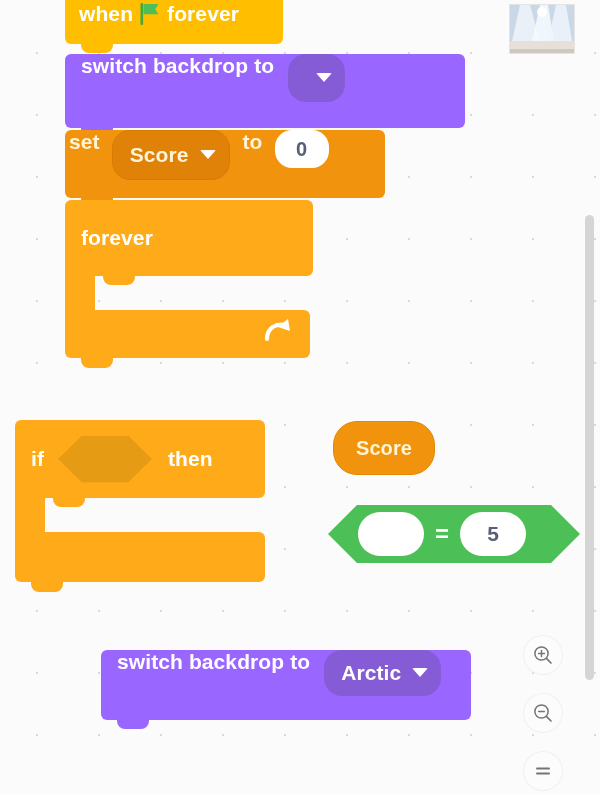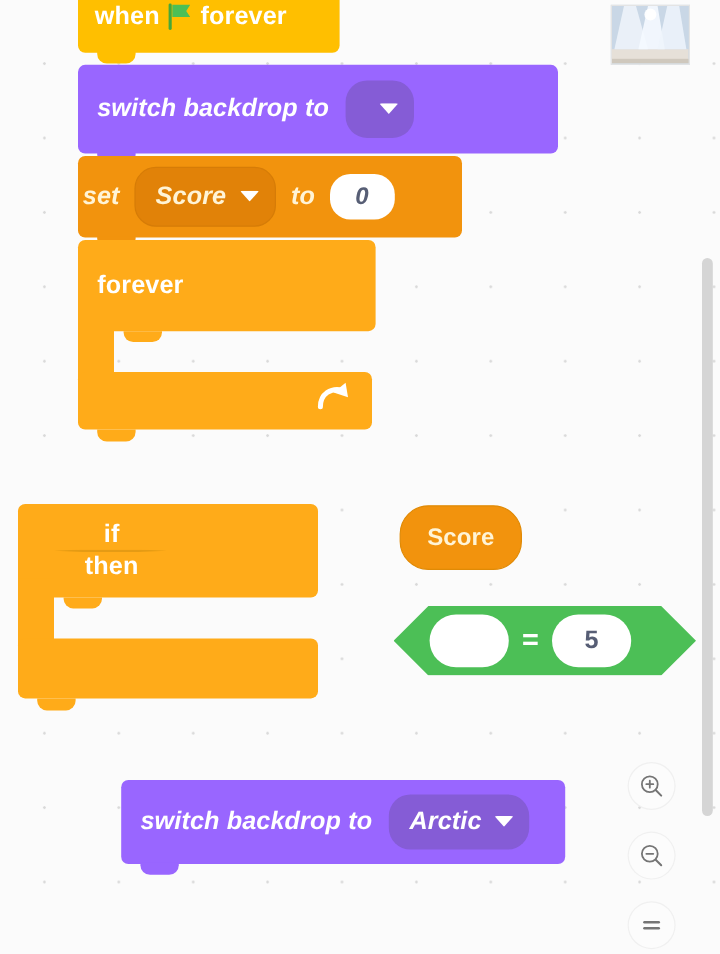--- a/index.html
+++ b/index.html
@@ -57,23 +57,22 @@
     position: relative;
     vertical-align: -5px;
     margin: 0 6px;
   }
 
   
   .stack {
     position: absolute;
     border-radius: 6px;
     display: flex;
-    align-items: center;
+    align-items: flex-start;
     box-sizing: border-box;
-    font-style: italic;
   }
   .stack .notch {
     position: absolute;
     left: 16px;
     bottom: -9px;
     width: 32px;
     height: 10px;
     border-radius: 0 0 8px 8px;
   }
   .purple { background: #9966ff; }
@@ -300,21 +299,21 @@
       </svg>
     </div>
   </div>
 
   <div class="cblock" style="left:15px; top:420px; width:250px; height:168px;">
     <div class="seg" style="left:0; top:0; width:250px; height:78px;"></div>
     <div class="seg" style="left:0; top:62px; width:30px; height:78px; border-radius:0;"></div>
     <div class="seg" style="left:0; top:112px; width:250px; height:50px;"></div>
     <div class="inner-bump" style="left:38px; top:78px;"></div>
     <div class="bump" style="left:16px; top:162px;"></div>
-    <div class="label" style="left:16px; top:14px; height:50px;flex-direction:column;">
+    <div class="label" style="left:16px; top:14px; height:50px;">
       <span class="btext">if</span>
       <div class="hexslot" style="margin:0 16px 0 14px;"></div>
       <span class="btext">then</span>
     </div>
   </div>
 
   <div class="reporter" style="left:333px; top:421px; width:100px; height:52px;">
     <span class="btext cream" style="font-size:20px;">Score</span>
   </div>
 

